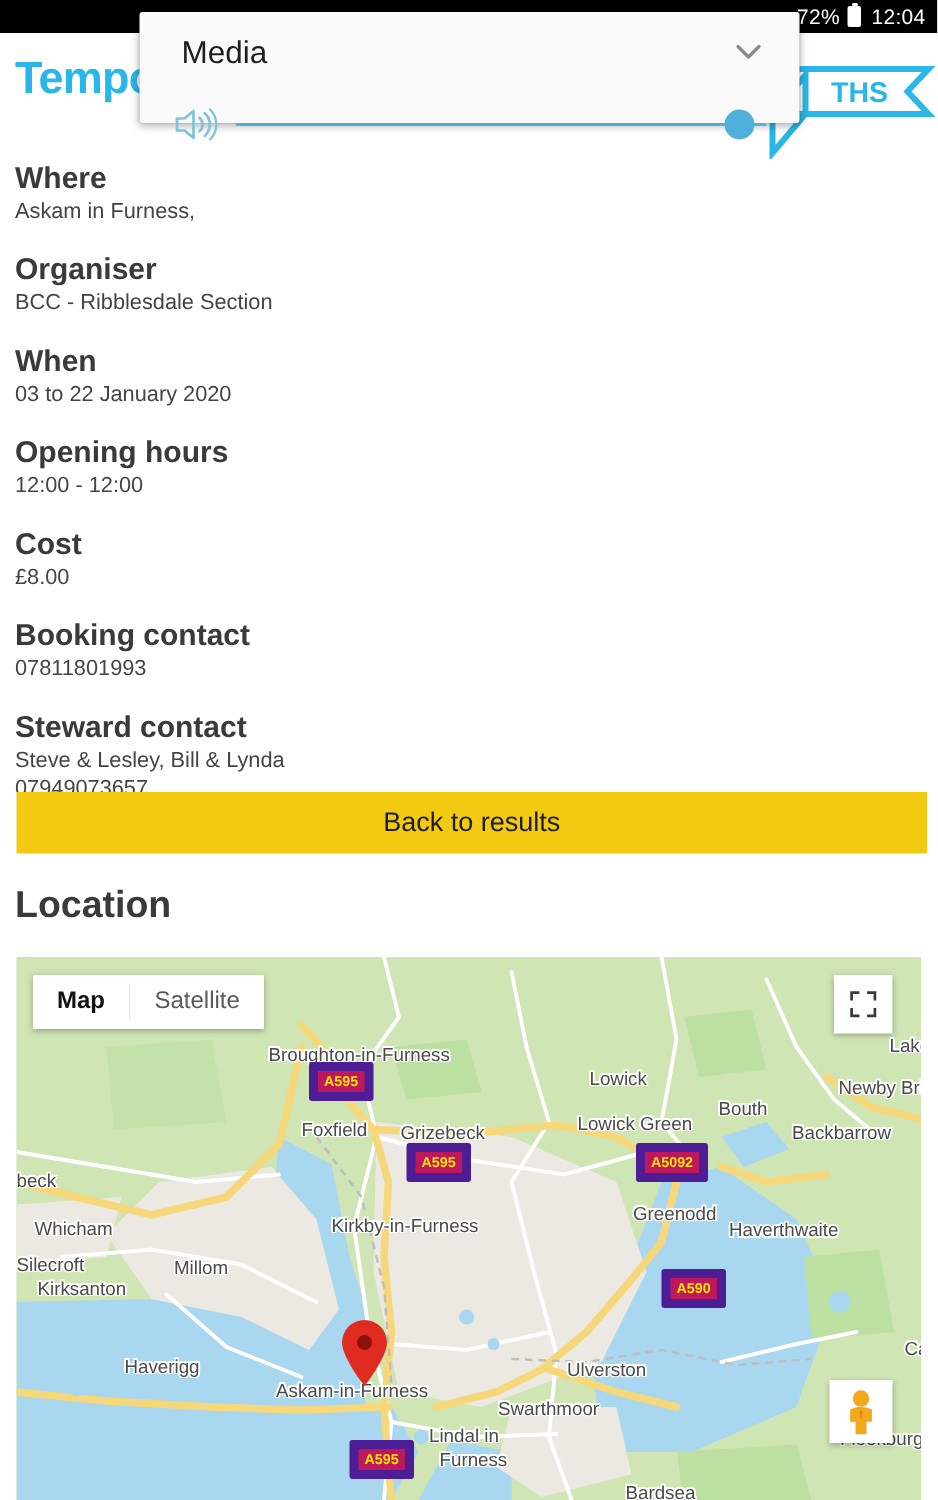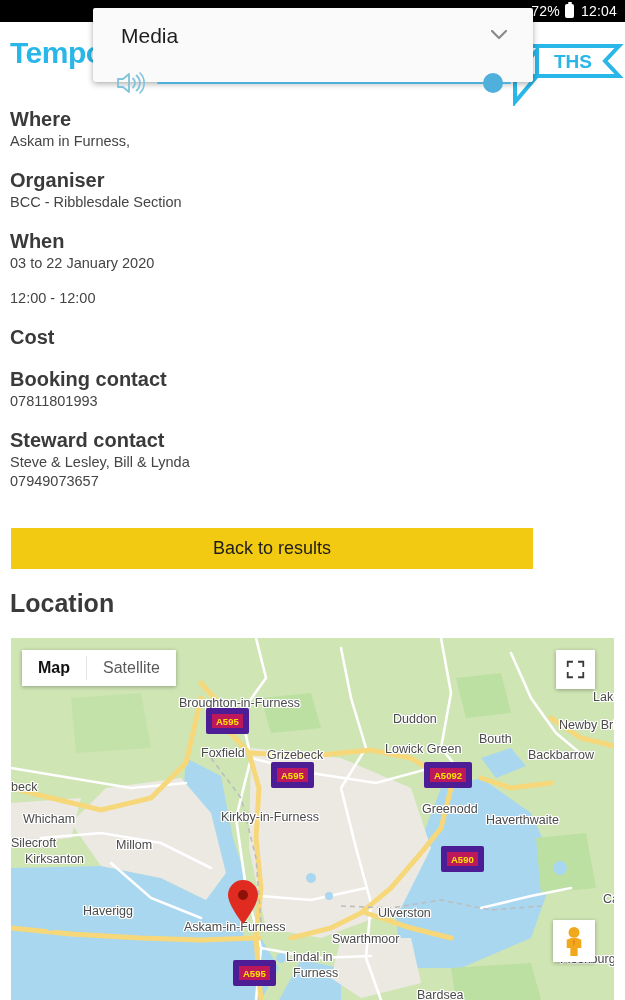--- a/index.html
+++ b/index.html
@@ -55,21 +55,21 @@
 
   
   .details { position: absolute; top: 106px; left: 0; width: 625px; }
   .detail-block { padding: 0 10px; }
   .detail-label { font-size: 20px; font-weight: bold; color: #3a3a3a; line-height: 26px; }
   .detail-value { font-size: 14.5px; color: #444; line-height: 19px; }
   .detail-gap { height: 16px; }
 
   
   .back-btn {
-    position: absolute; left: 11px; top: 528px; width: 522px; height: 41px;
+    position: absolute; left: 11px; top: 528px; width: 607px; height: 41px;
     background: #f2ca12; border: none;
     display: flex; align-items: center; justify-content: center;
     font-size: 18px; color: #1d1d1d; cursor: pointer;
     font-family: "Liberation Sans", sans-serif;
   }
 
   
   .location-heading {
     position: absolute; left: 10px; top: 589px;
     font-size: 25px; font-weight: bold; color: #3a3a3a;
@@ -177,25 +177,27 @@
         <div class="detail-label">Organiser</div>
         <div class="detail-value">BCC - Ribblesdale Section</div>
       </div>
       <div class="detail-gap"></div>
       <div class="detail-block">
         <div class="detail-label">When</div>
         <div class="detail-value">03 to 22 January 2020</div>
       </div>
       <div class="detail-gap"></div>
       <div class="detail-block">
+        <div class="detail-label">Opening hours</div>
         <div class="detail-value">12:00 - 12:00</div>
       </div>
       <div class="detail-gap"></div>
       <div class="detail-block">
         <div class="detail-label">Cost</div>
+        <div class="detail-value">£8.00</div>
       </div>
       <div class="detail-gap"></div>
       <div class="detail-block">
         <div class="detail-label">Booking contact</div>
         <div class="detail-value">07811801993</div>
       </div>
       <div class="detail-gap"></div>
       <div class="detail-block">
         <div class="detail-label">Steward contact</div>
         <div class="detail-value">Steve &amp; Lesley, Bill &amp; Lynda</div>
@@ -266,21 +268,21 @@
       <circle cx="318" cy="258" r="4" fill="#a9d7f0"></circle>
       <circle cx="40" cy="288" r="5" fill="#a9d7f0"></circle>
       <circle cx="549" cy="230" r="7" fill="#a9d7f0"></circle>
       <circle cx="270" cy="320" r="5" fill="#a9d7f0"></circle>
     </svg>
 
     <div id="map-labels">
         <div class="map-label" style="left: 168px; top: 58px;">Broughton-in-Furness</div>
         <div class="map-label" style="left: 190px; top: 108px;">Foxfield</div>
         <div class="map-label" style="left: 256px; top: 110px;">Grizebeck</div>
-        <div class="map-label" style="left: 382px; top: 74px;">Duddon</div>
+        <div class="map-label" style="left: 382px; top: 74px;">Lowick</div>
         <div class="map-label" style="left: 374px; top: 104px;">Lowick Green</div>
         <div class="map-label" style="left: 468px; top: 94px;">Bouth</div>
         <div class="map-label" style="left: 517px; top: 110px;">Backbarrow</div>
         <div class="map-label" style="left: 475px; top: 138px; margin-top: 37px;">Haverthwaite</div>
         <div class="map-label" style="left: 582px; top: 52px;">Lake</div>
         <div class="map-label" style="left: 548px; top: 80px;">Newby Bri</div>
         <div class="map-label" style="left: 411px; top: 164px;">Greenodd</div>
         <div class="map-label" style="left: 210px; top: 172px;">Kirkby-in-Furness</div>
         <div class="map-label" style="left: 0px; top: 142px;">beck</div>
         <div class="map-label" style="left: 12px; top: 174px;">Whicham</div>

